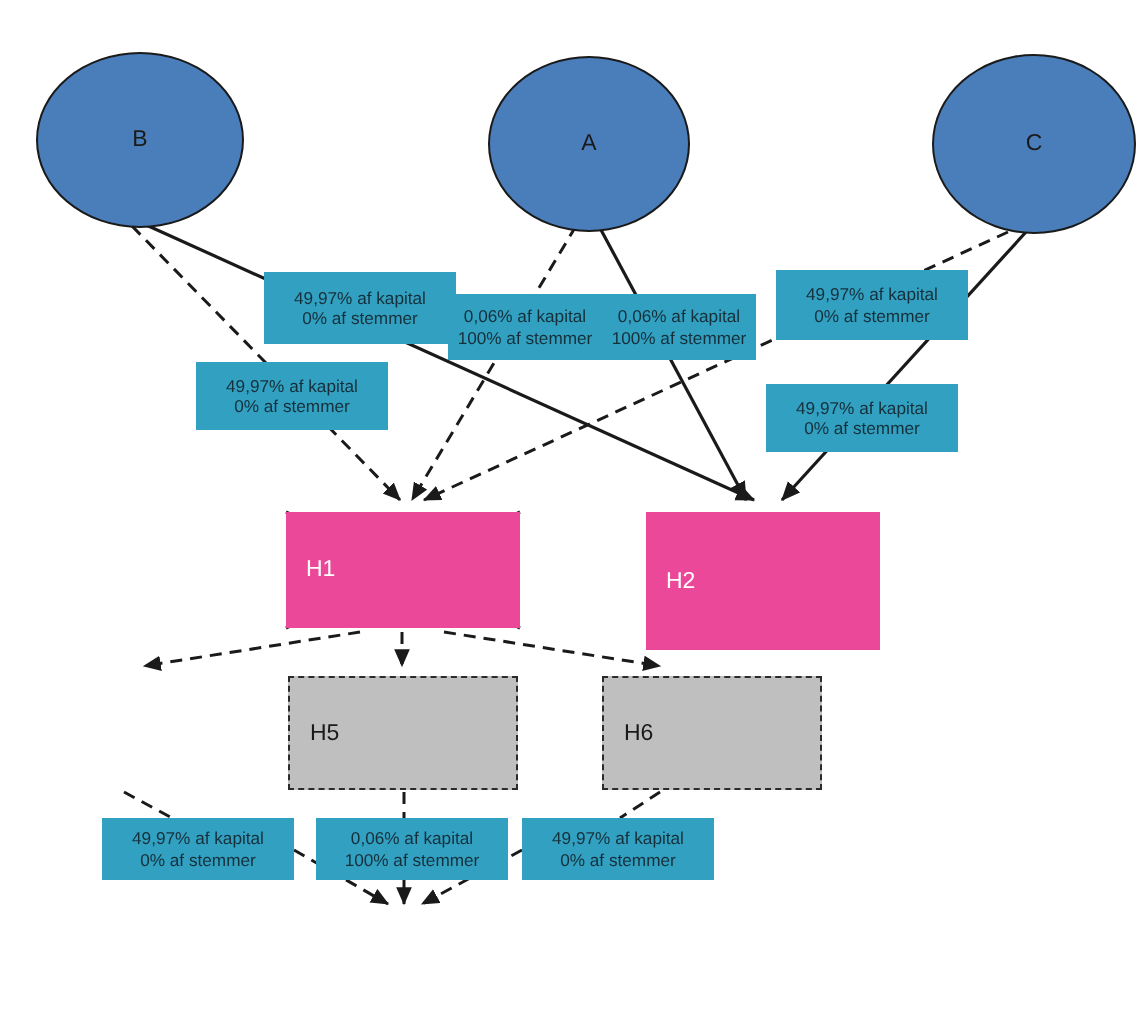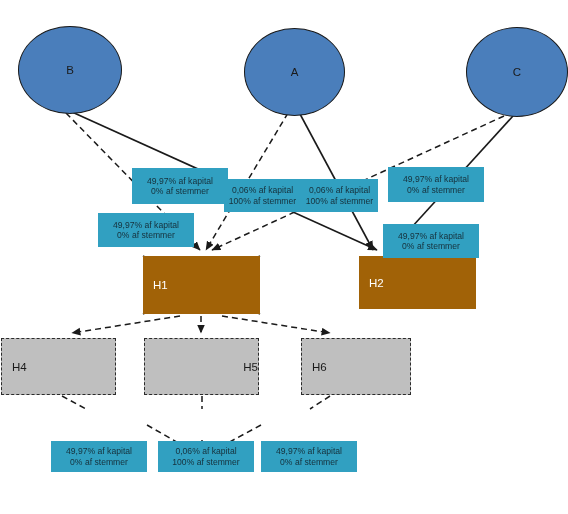--- a/index.html
+++ b/index.html
@@ -38,21 +38,21 @@
     background: #4a7ebb;
     border: 1.2px solid #1a1a1a;
     justify-content: center;
   }
   .ellipse-label {
     font-size: 11.5px;
     color: #1a1a1a;
     font-family: "Liberation Sans", sans-serif;
   }
   .rect-node-dark {
-    background: #a16207;
+    background: #ec4899;
     justify-content: flex-start;
   }
   .rect-node-dark .rect-label {
     color: #ffffff;
     font-size: 11.5px;
     padding-left: 10px;
   }
   .rect-node-light {
     background: #bfbfbf;
     border: 1.6px dashed #2b2b2b;
@@ -66,21 +66,20 @@
   .label-box {
     position: absolute;
     box-sizing: border-box;
     background: #31a0c1;
     display: flex;
     flex-direction: column;
     align-items: center;
     justify-content: center;
     line-height: 1.22;
     padding: 2px 3px;
-    margin-top: 32px;
   }
   .label-box span {
     display: block;
     font-size: 8.6px;
     color: #16303b;
     white-space: nowrap;
     text-align: center;
     font-family: "Liberation Sans", sans-serif;
   }
 </style>
@@ -135,27 +134,24 @@
   <div class="node ellipse-node" style="left:244px; top:28px; width:101px; height:88px;">
     <span class="ellipse-label">A</span>
   </div>
   <div class="node ellipse-node" style="left:466px; top:27px; width:102px; height:90px;">
     <span class="ellipse-label">C</span>
   </div>
 
   <div class="node rect-node-dark" style="left:143px; top:256px; width:117px; height:58px;">
     <span class="rect-label">H1</span>
   </div>
-  <div class="node rect-node-dark" style="left:323px; top:256px; width:117px; height:53px;margin-left:36px;">
+  <div class="node rect-node-dark" style="left:323px; top:256px; width:117px; height:69px;">
     <span class="rect-label">H2</span>
   </div>
-  <div class="node rect-node-light" style="left:1px; top:338px; width:115px; height:57px;">
-    <span class="rect-label">H4</span>
-  </div>
-  <div class="node rect-node-light" style="left:144px; top:338px; width:115px; height:57px;justify-content:flex-end;">
+  <div class="node rect-node-light" style="left:144px; top:338px; width:115px; height:57px;">
     <span class="rect-label">H5</span>
   </div>
   <div class="node rect-node-light" style="left:285px; top:338px; width:110px; height:57px;margin-left:16px;">
     <span class="rect-label">H6</span>
   </div>
 
   <div class="label-box" style="left:132px; top:136px; width:96px; height:36px;">
     <span>49,97% af kapital</span>
     <span>0% af stemmer</span>
   </div>

